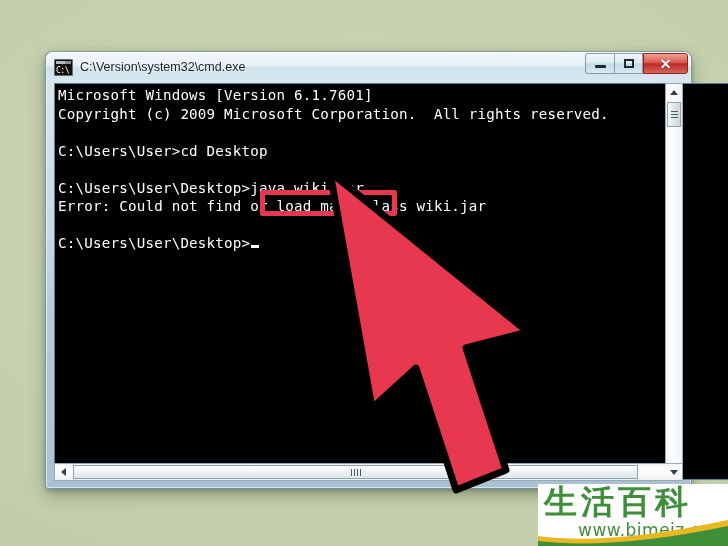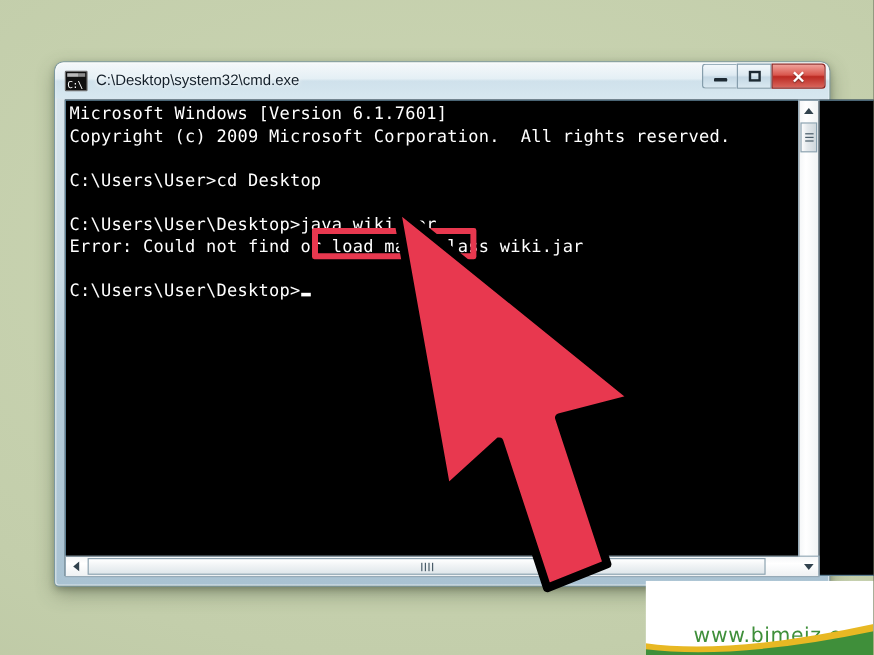--- a/index.html
+++ b/index.html
@@ -369,21 +369,21 @@
 
 <div id="desktop"></div>
 
 <div id="cmd-window">
   <div id="window-border-inner"></div>
 
   <div id="titlebar">
     <div id="cmd-icon">
       <span id="cmd-icon-text">C:\</span>
     </div>
-    <span id="window-title">C:\Desktop\system32\cmd.exe</span>
+    <span id="window-title">C:\Version\system32\cmd.exe</span>
 
     <div id="window-controls">
       <div class="ctrl-btn min">
         <span class="glyph-min"></span>
       </div>
       <div class="ctrl-btn max">
         <span class="glyph-max"></span>
       </div>
       <div class="ctrl-btn close">
         <span class="glyph-close">✕</span>
@@ -442,18 +442,19 @@
              L 190 300
              L 140 320
              L 100 198
              L 56 238
              Z" fill="#e8384f" stroke="#000000" stroke-width="7" stroke-linejoin="round"></path>
   </svg>
 </div>
 
 <div id="watermark">
   <div id="wm-bg"></div>
+  <div id="wm-chars">生活百科</div>
   <div id="wm-url">www.bimeiz.com</div>
   <svg id="wm-swoosh-green" viewBox="0 0 190 26" preserveAspectRatio="none">
     <path d="M 0 26 L 0 16 Q 70 26 190 0 L 190 26 Z" fill="#e8b823"></path>
     <path d="M 0 26 L 0 21 Q 75 30 190 6 L 190 26 Z" fill="#3f8f3a"></path>
   </svg>
 </div>
 
 </body></html>

